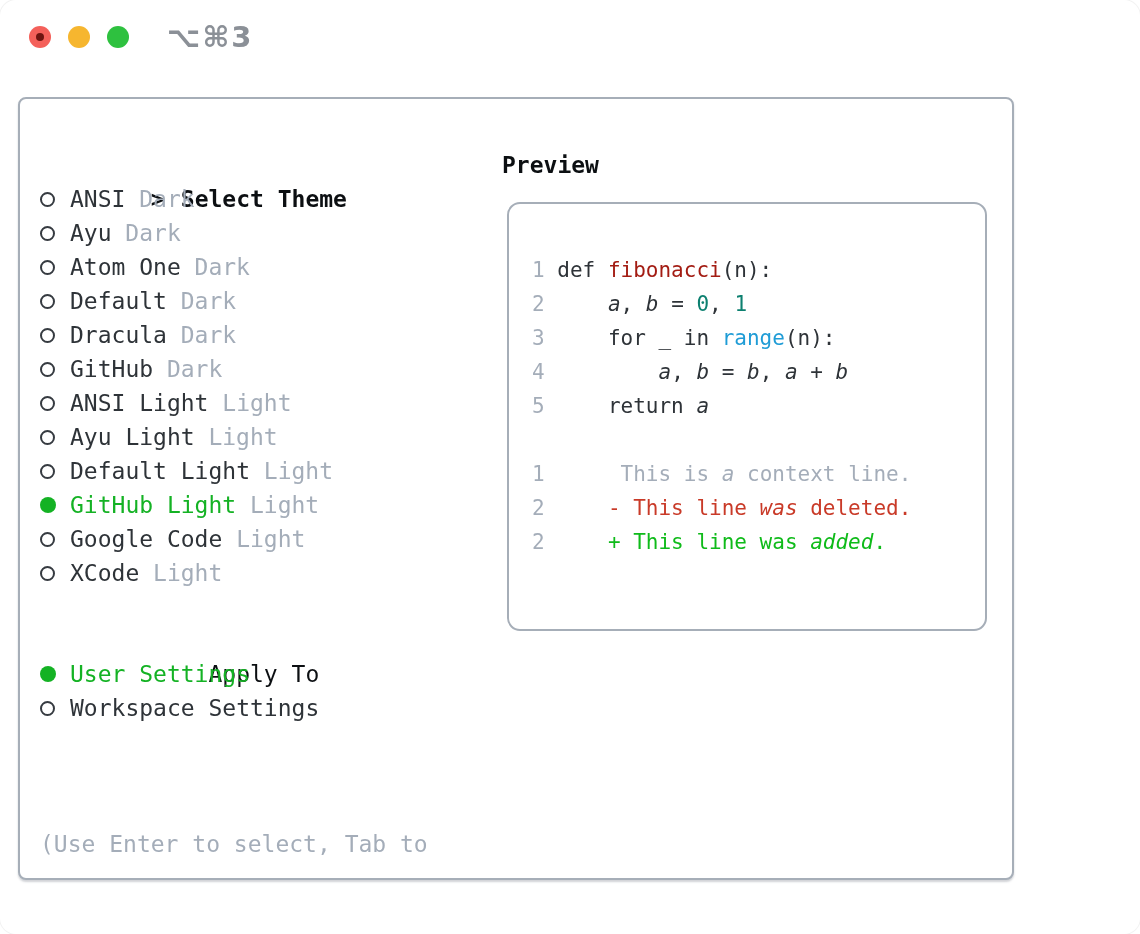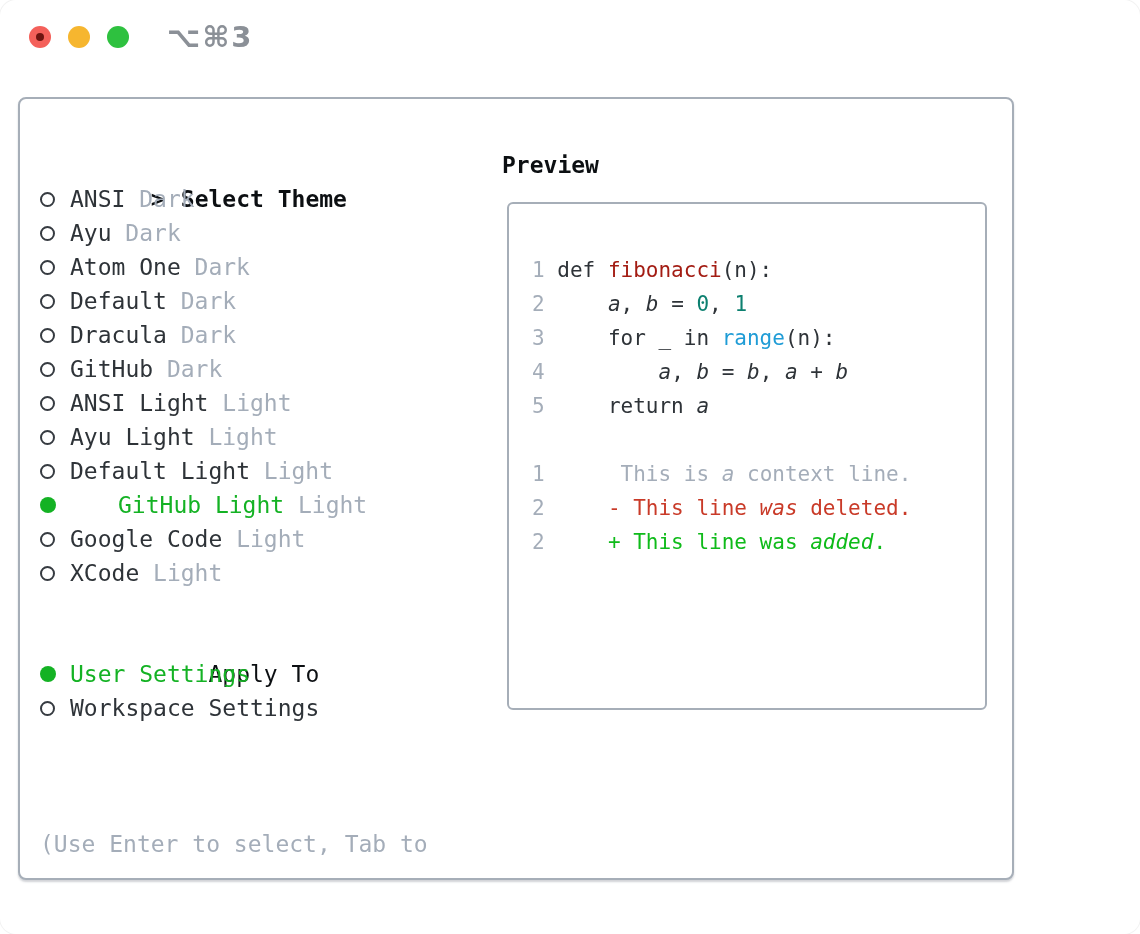--- a/index.html
+++ b/index.html
@@ -35,34 +35,34 @@
     background:#ffffff; box-shadow:0 2px 2px rgba(70,80,95,0.25);
   }
   .left-col{position:absolute;left:20px;top:49px;}
   .row{height:34px;line-height:34px;font-size:23px;color:var(--text-dark);white-space:pre;}
   .marker{display:inline-block;width:30px;vertical-align:top;}
   .prompt{font-weight:bold;color:var(--header-black);}
   .header-text{font-weight:bold;color:var(--header-black);}
   .radio{display:inline-block;width:11px;height:11px;border:2px solid #363b41;border-radius:50%;margin-bottom:3px;vertical-align:middle;}
   .radio.sel{width:16px;height:16px;border:none;background:var(--accent-green);}
   .theme-label{color:var(--text-dark);}
-  .theme-label.sel{color:var(--accent-green);margin-left:48px;}
+  .theme-label.sel{color:var(--accent-green);}
   .theme-tag{color:var(--muted-gray);margin-left:0.6em;}
   .apply-block{margin-top:33px;}
   .apply-title{color:var(--header-black);}
   .opt-label.sel{color:var(--accent-green);}
   .hint{margin-top:34px;font-size:23px;line-height:34px;color:var(--muted-gray);white-space:pre;}
   
   .preview-title{
     position:absolute;left:482px;top:49px;height:34px;line-height:34px;
     font-size:23px;font-weight:bold;color:var(--header-black);
   }
   .preview-box{
-    position:absolute;left:487px;top:103px;width:480px;height:508px;
-    border:2px solid var(--border-gray);border-radius:6px;box-sizing:border-box;
+    position:absolute;left:487px;top:103px;width:480px;height:429px;
+    border:2px solid var(--border-gray);border-radius:13px;box-sizing:border-box;
     padding:49px 0 0 23px;overflow:hidden;background:#ffffff;
   }
   .crow{height:34px;line-height:34px;font-size:21px;white-space:pre;color:var(--text-dark);}
   .ln{color:var(--muted-gray);}
   .c-fg{color:var(--text-dark);}
   .c-red{color:var(--function-red);}
   .c-teal{color:var(--number-teal);}
   .c-blue{color:var(--builtin-blue);}
   .c-mut{color:var(--muted-gray);}
   .c-del{color:var(--deleted-red);}

